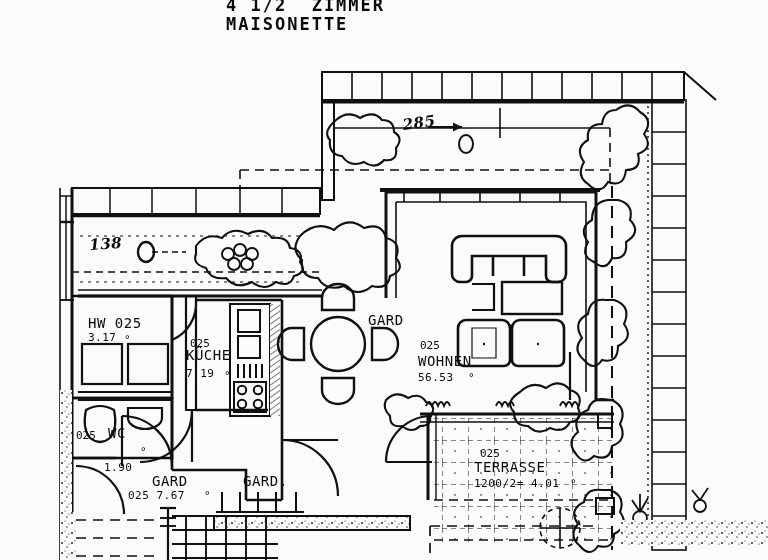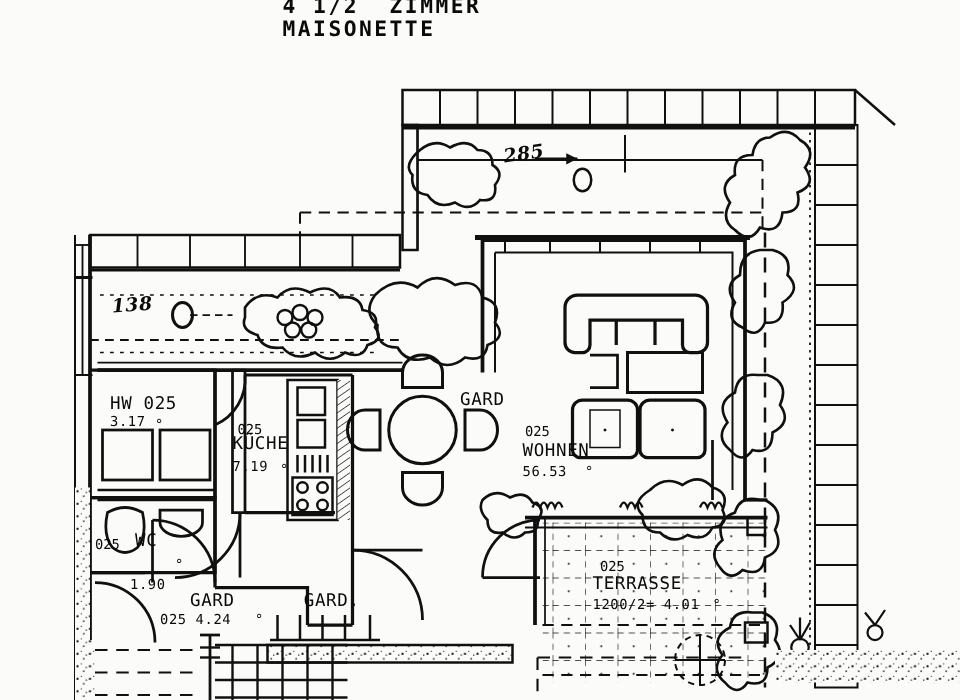--- a/index.html
+++ b/index.html
@@ -444,21 +444,21 @@
 <div class="lbl room" style="left:186px;top:348px;">KÜCHE</div>
 <div class="lbl area" style="left:186px;top:368px;">7.19</div>
 <div class="lbl small" style="left:224px;top:370px;">°</div>
 
 <div class="lbl small" style="left:76px;top:430px;">025</div>
 <div class="lbl room" style="left:108px;top:426px;">WC</div>
 <div class="lbl area" style="left:104px;top:444px;margin-top:18px;">1.90</div>
 <div class="lbl small" style="left:140px;top:446px;">°</div>
 
 <div class="lbl room" style="left:152px;top:474px;">GARD</div>
-<div class="lbl area" style="left:128px;top:490px;">025 4.24</div>
+<div class="lbl area" style="left:128px;top:490px;">025 7.67</div>
 <div class="lbl small" style="left:204px;top:490px;">°</div>
 
 <div class="lbl room" style="left:222px;top:474px;margin-left:21px;">GARD.</div>
 
 <div class="lbl room" style="left:368px;top:313px;">GARD</div>
 
 <div class="lbl small" style="left:420px;top:340px;">025</div>
 <div class="lbl room" style="left:418px;top:354px;">WOHNEN</div>
 <div class="lbl area" style="left:418px;top:372px;">56.53</div>
 <div class="lbl small" style="left:468px;top:372px;">°</div>

